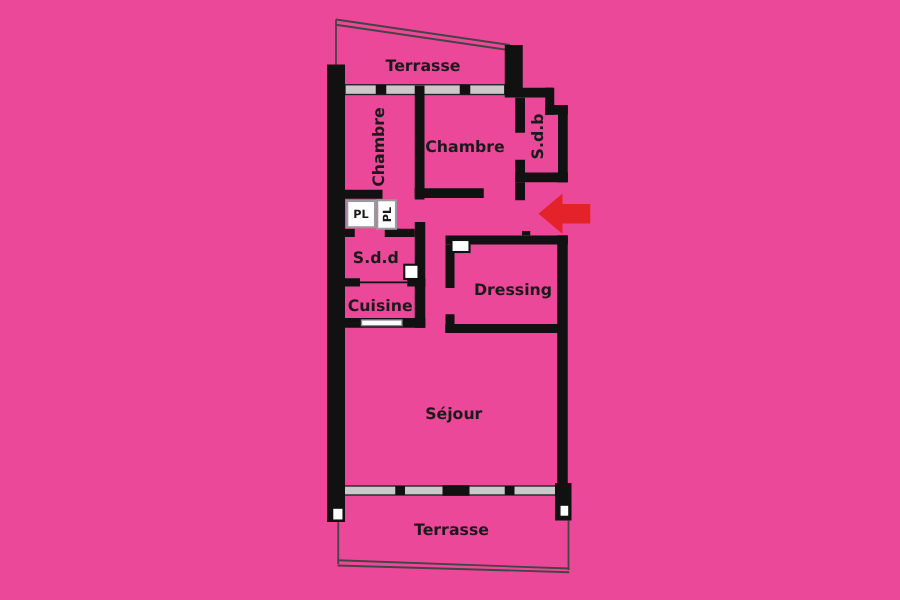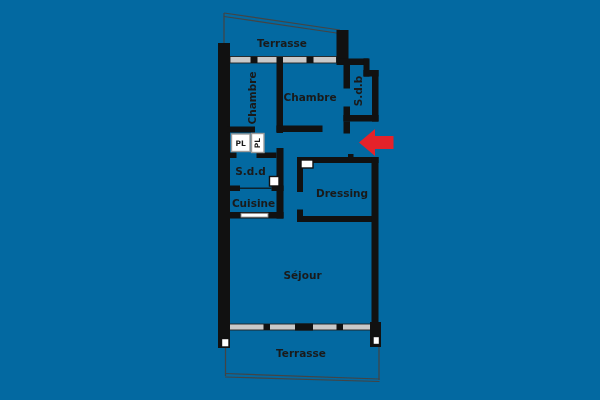--- a/index.html
+++ b/index.html
@@ -1,16 +1,16 @@
 <!DOCTYPE html>
 <html><head>
 <meta charset="utf-8">
 <style>
   html,body{margin:0;padding:0;background:#ffffff;width:600px;height:400px;overflow:hidden;}
-  .canvas{position:relative;width:600px;height:400px;background:#0369a1;}
+  .canvas{position:relative;width:600px;height:400px;background:#ec4899;}
   svg{display:block;}
   .wall{fill:#111111;stroke:none;}
   .thin{stroke:#444444;stroke-width:1.2;fill:none;}
   .band{stroke:#222222;stroke-width:0.9;}
   .mullion{fill:#111111;}
   .hole{fill:#ffffff;stroke:#111111;stroke-width:1.4;}
   .opening{fill:#ffffff;stroke:#888888;stroke-width:0.9;}
   .plbox{fill:#ffffff;stroke:#9a9a9a;stroke-width:1.4;}
   .lbl{font-family:"DejaVu Sans","Liberation Sans",sans-serif;font-weight:bold;font-size:10.5px;fill:#1a1a1a;}
   .lbl-sm{font-family:"DejaVu Sans","Liberation Sans",sans-serif;font-weight:bold;font-size:7.5px;fill:#1a1a1a;}

